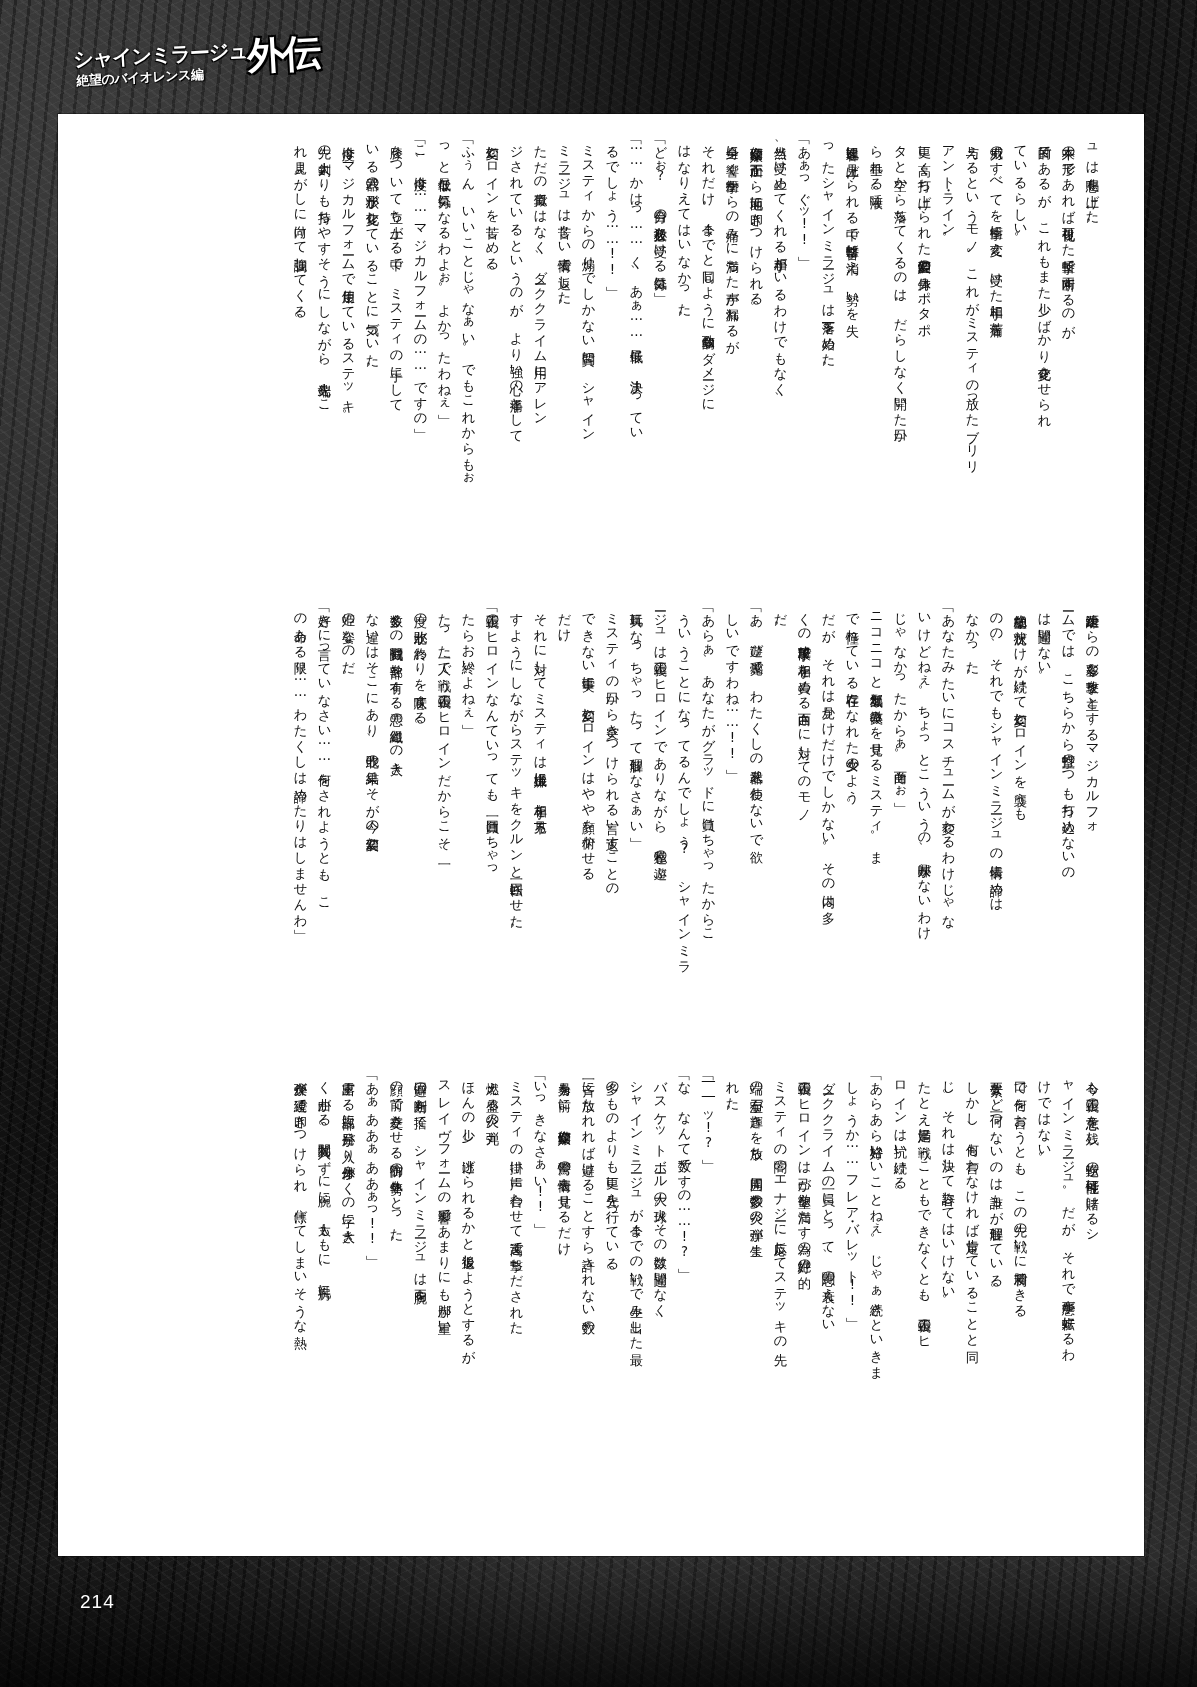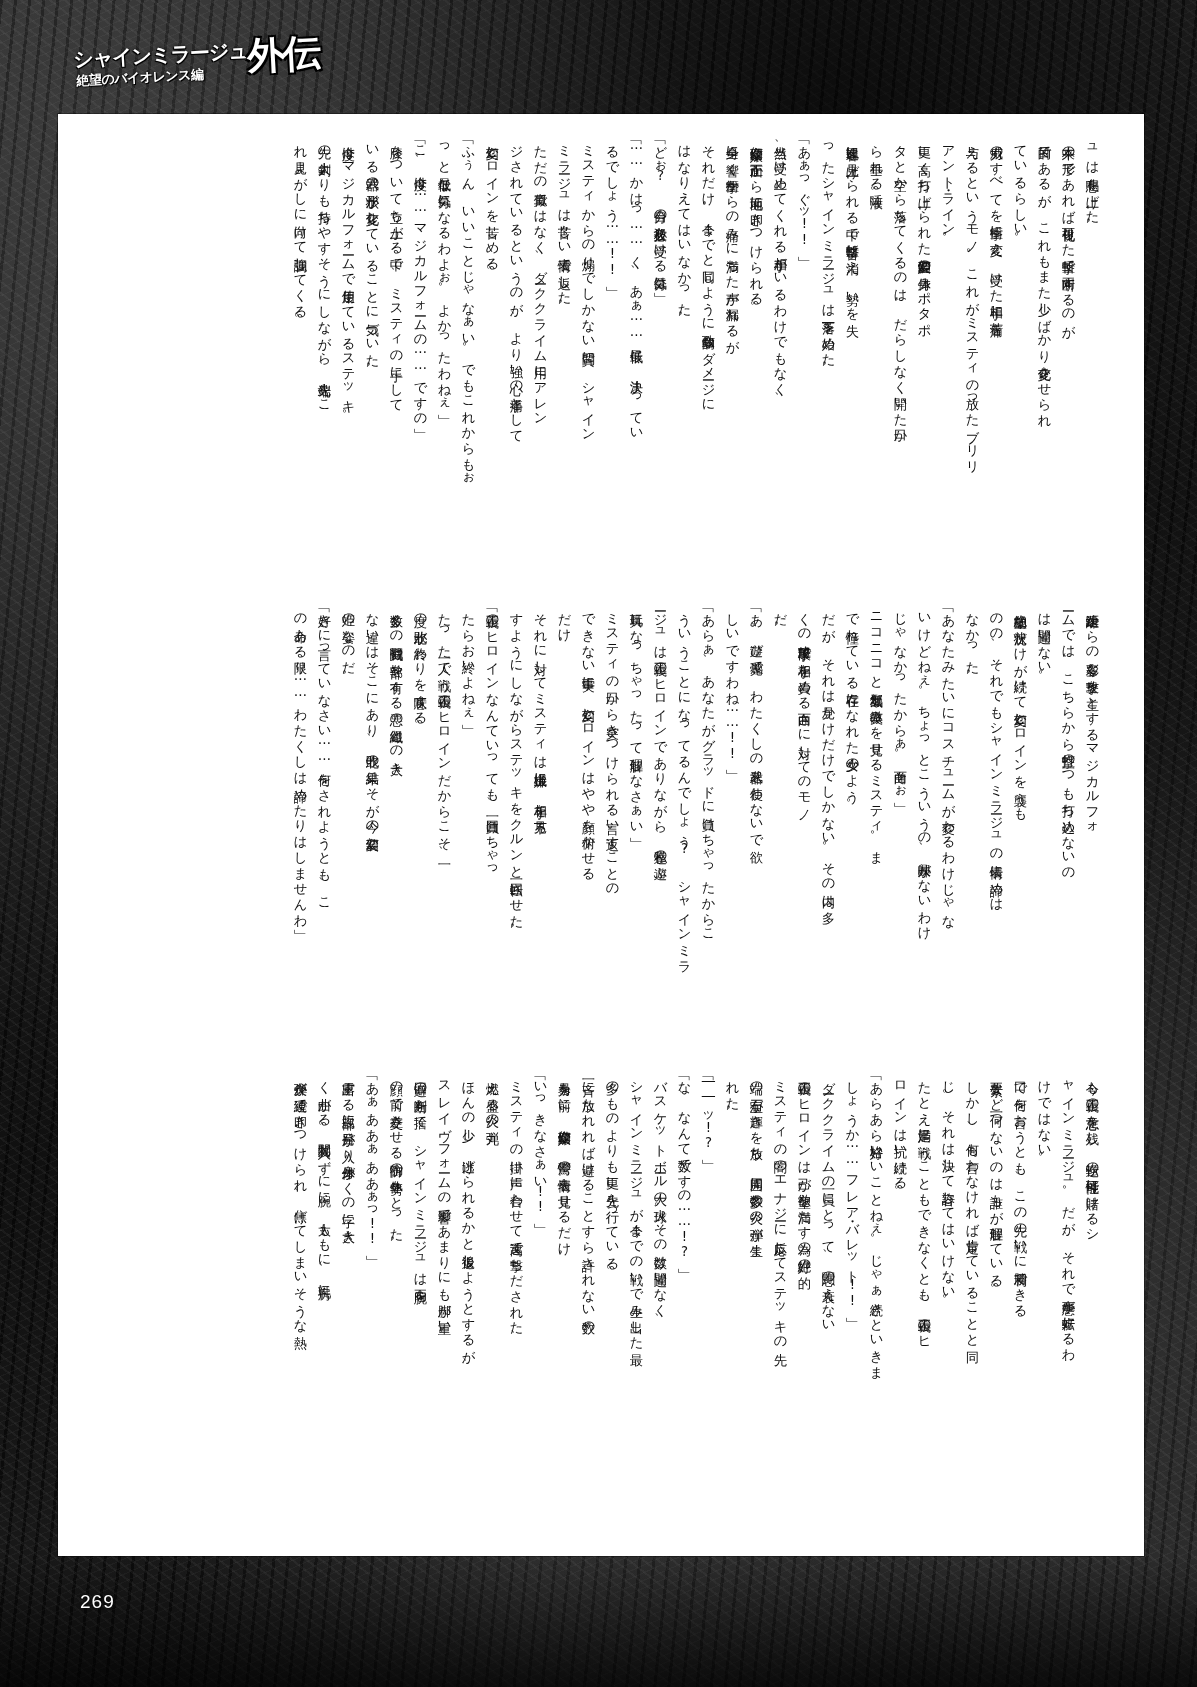--- a/index.html
+++ b/index.html
@@ -264,13 +264,13 @@
       <div class="vcol">回避の判断を捨て、シャインミラージュは両腕を</div>
       <div class="vcol">顔の前で交差させる防御の体勢をとった。</div>
       <div class="vcol">「あぁああぁああぁっ!!」</div>
       <div class="vcol">露出する腹部に一発目が入り身体がくの字に大き</div>
       <div class="vcol">く曲がる。間髪入れずに腕に、太ももに、乳房に、</div>
       <div class="vcol">炎弾が連続で叩きつけられ、焦げてしまいそうな熱</div>
     </div>
 </div>
 
 <div class="bottom-band"></div>
-<div class="page-number">269</div>
+<div class="page-number">214</div>
 
 </body></html>

